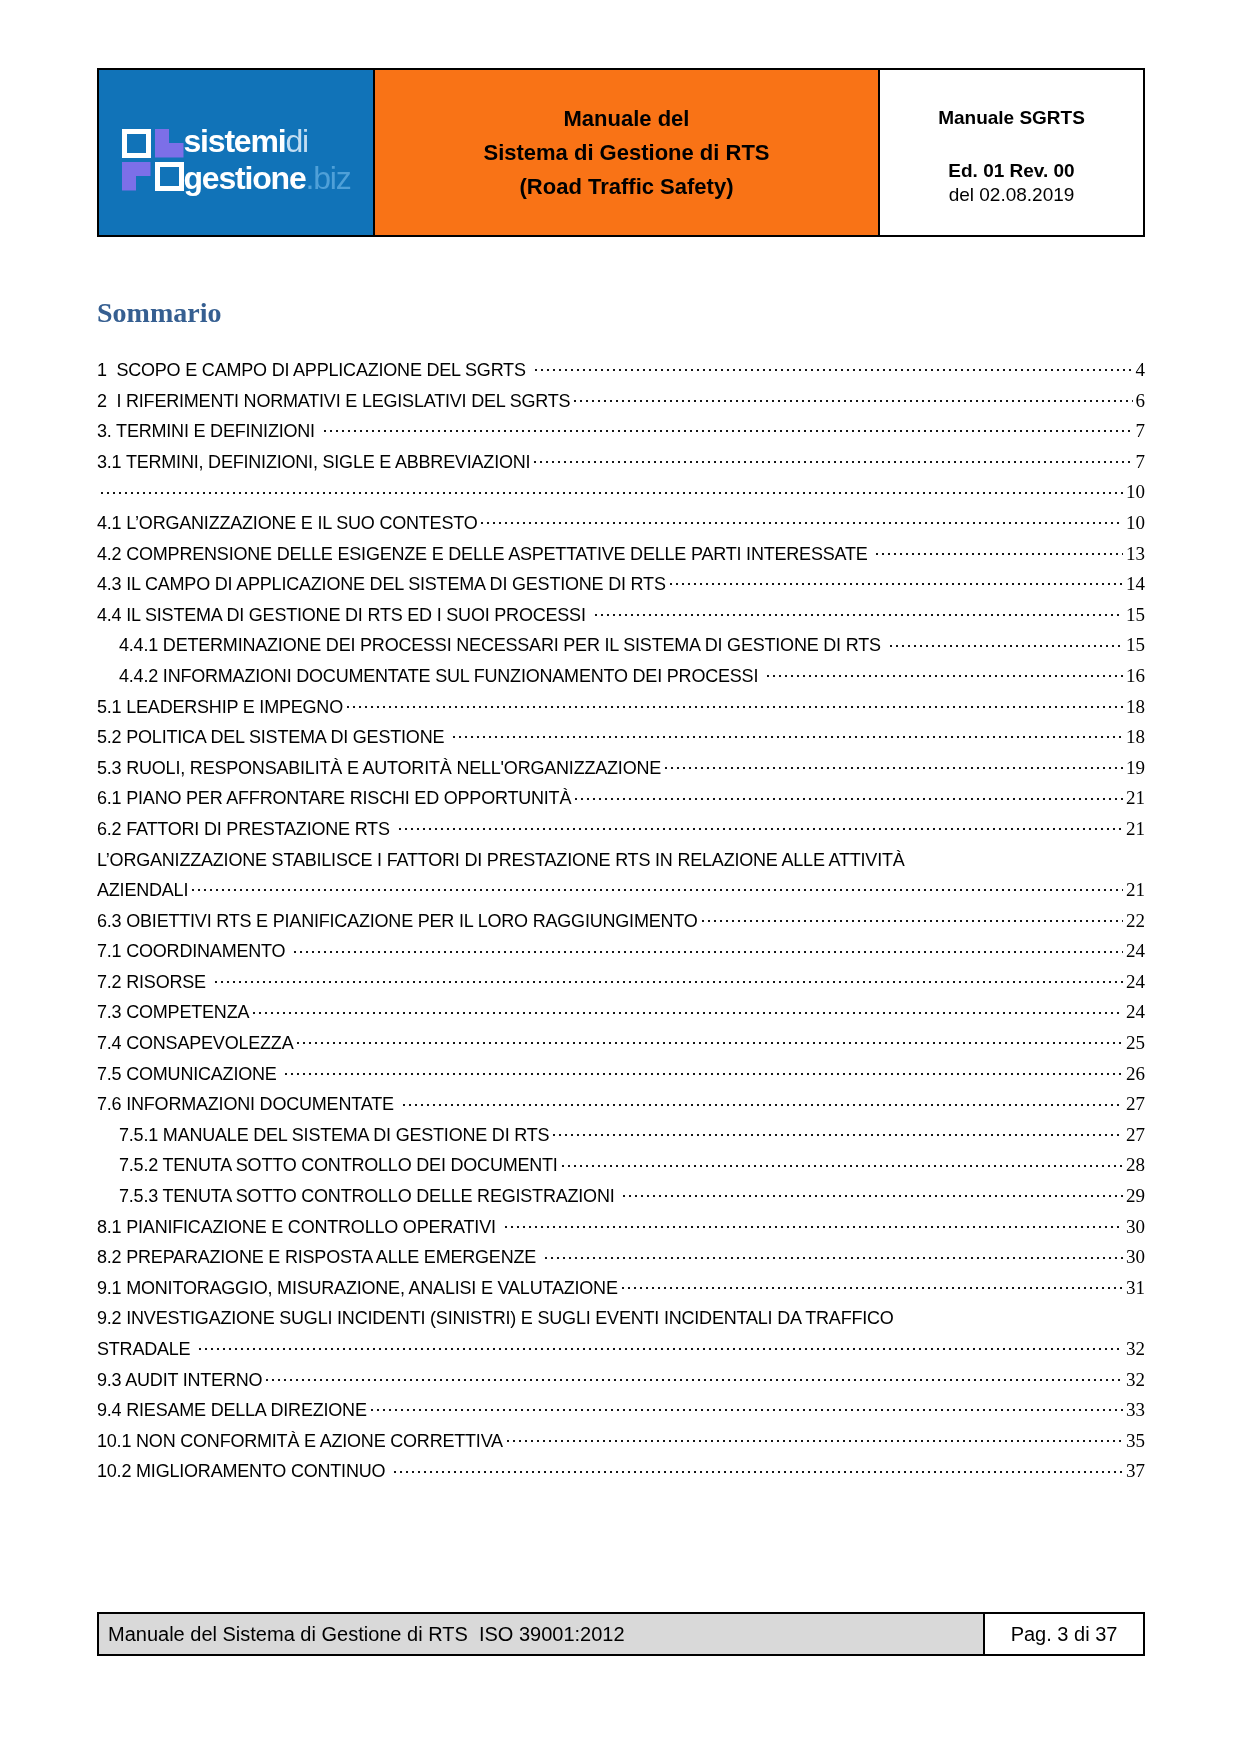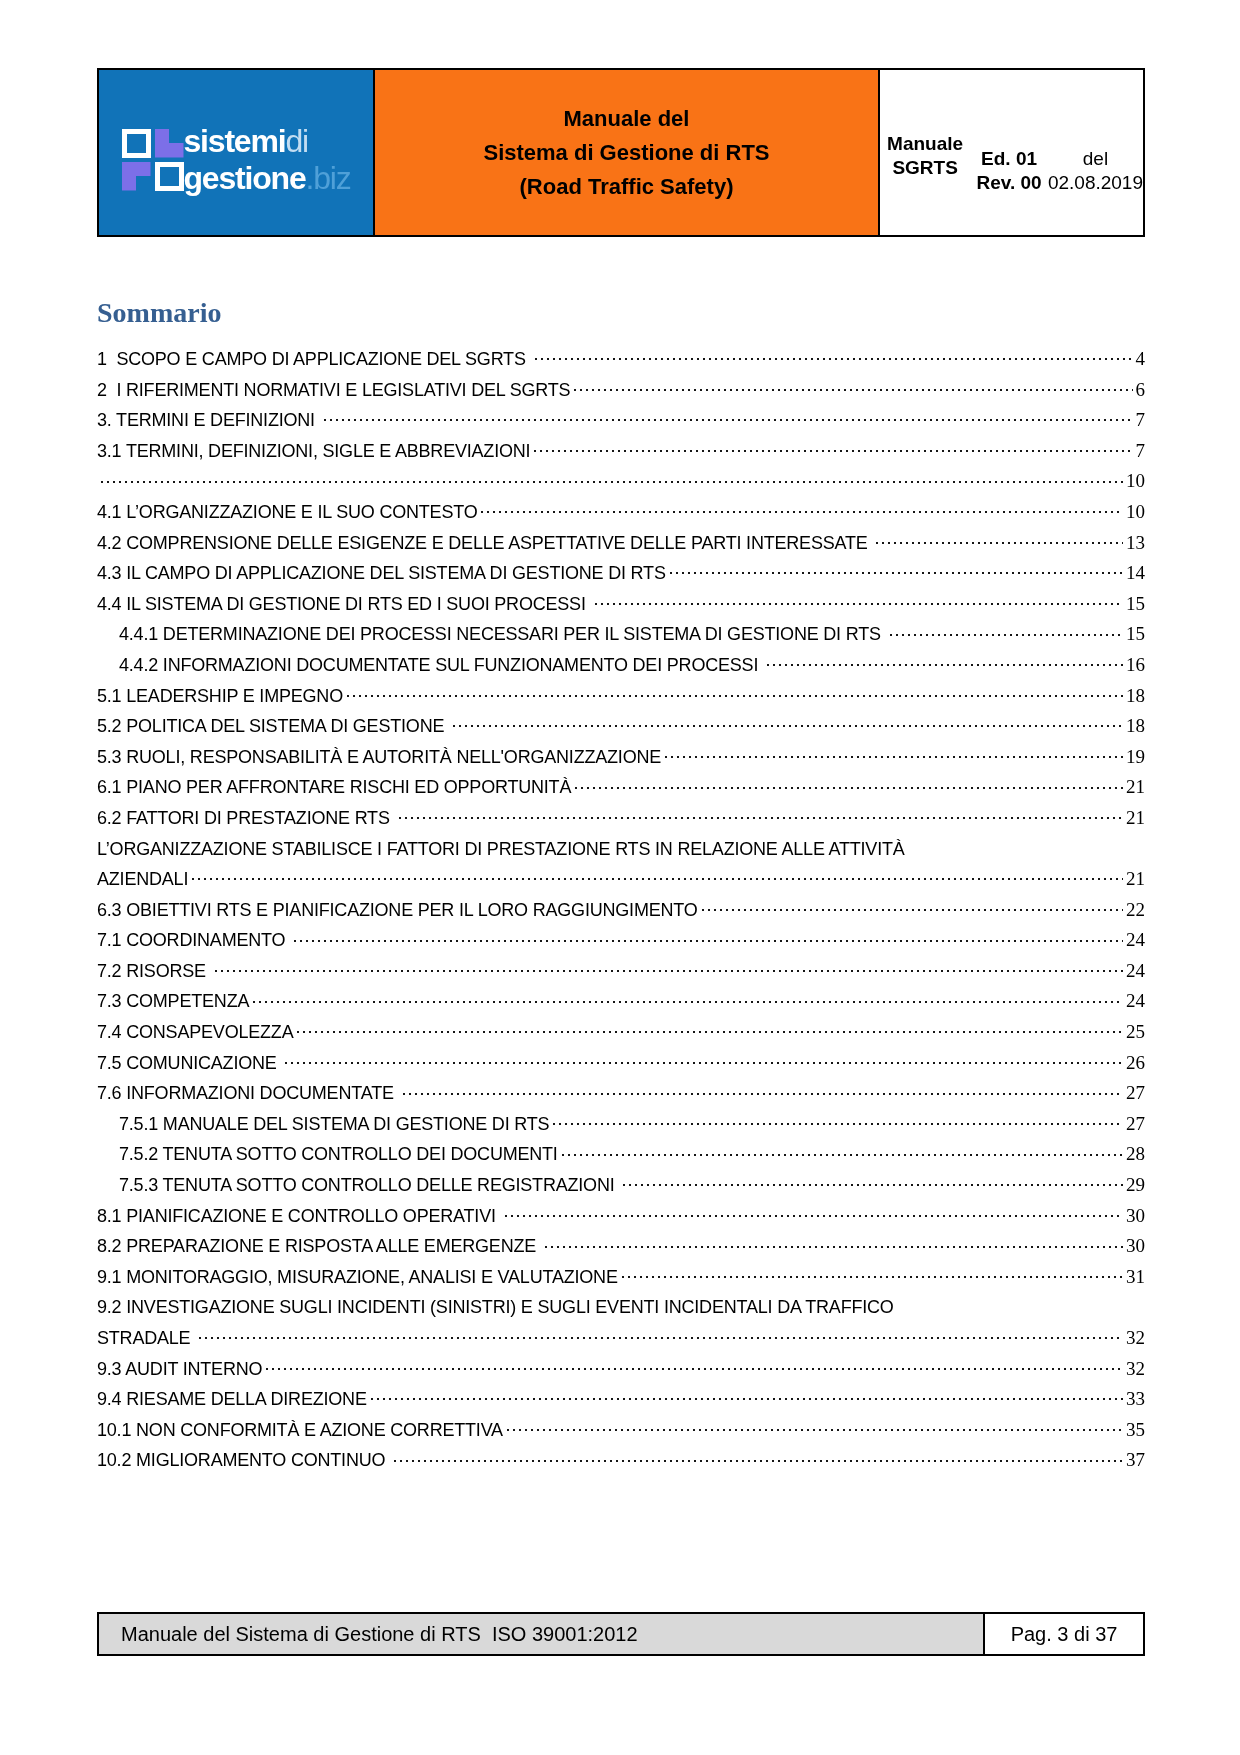--- a/index.html
+++ b/index.html
@@ -28,52 +28,52 @@
   .logo-light{font-weight:400;color:#c3ddf2;}
   .logo-biz{font-weight:400;color:#4fa0d8;}
 
   .title-cell{
     flex:1;background:#f97316;border-right:2px solid #000;box-sizing:border-box;
     display:flex;flex-direction:column;justify-content:center;align-items:center;
     font-weight:bold;font-size:22px;line-height:34px;text-align:center;
   }
   .rev-cell{
     width:263px;background:#fff;box-sizing:border-box;
-    display:flex;flex-direction:row;align-items:center;padding-top:36px;
+    display:flex;flex-direction:column;align-items:center;padding-top:36px;
     font-size:19px;line-height:24px;text-align:center;
   }
   .rev-code{font-weight:bold;margin-bottom:29px;}
   .rev-ed{font-weight:bold;}
   .rev-date{font-weight:400;}
 
   
   .toc{position:absolute;left:97px;top:296px;width:1048px;}
   .toc-heading{
     font-family:"Liberation Serif",serif;font-weight:bold;color:#365f91;
-    font-size:28px;line-height:34px;margin:0 0 14px 0;
+    font-size:28px;line-height:34px;margin:0 0 25px 0;
   }
   .toc-entry{margin:0;}
   .toc-entry.indent{padding-left:22px;}
   .toc-line{display:flex;align-items:center;height:30.6px;}
   .toc-line-full{font-size:18px;line-height:30.6px;height:30.6px;white-space:pre;letter-spacing:-0.2px;}
   .toc-text{font-size:18px;line-height:30.6px;white-space:pre;letter-spacing:-0.2px;}
   .leader{
     flex:1;height:2px;margin-left:4px;margin-right:3px;min-width:20px;
     background:repeating-linear-gradient(to right,#151515 0 2px,transparent 2px 6px);
   }
   .toc-page{font-family:"Liberation Serif",serif;font-size:19px;line-height:30.6px;}
 
   
   .doc-footer{
     position:absolute;left:97px;top:1612px;width:1048px;height:44px;
     display:flex;border:2px solid #000;box-sizing:border-box;
   }
   .footer-left{
     flex:1;background:#d9d9d9;border-right:2px solid #000;box-sizing:border-box;
-    display:flex;align-items:center;padding-left:22px;font-size:20px;white-space:pre;
+    display:flex;align-items:center;padding-left:9px;font-size:20px;white-space:pre;
   }
   .footer-right{
     width:158px;background:#fff;box-sizing:border-box;
     display:flex;align-items:center;justify-content:center;font-size:20px;
   }
 </style>
 </head>
 <body>
 
 <div class="page">

